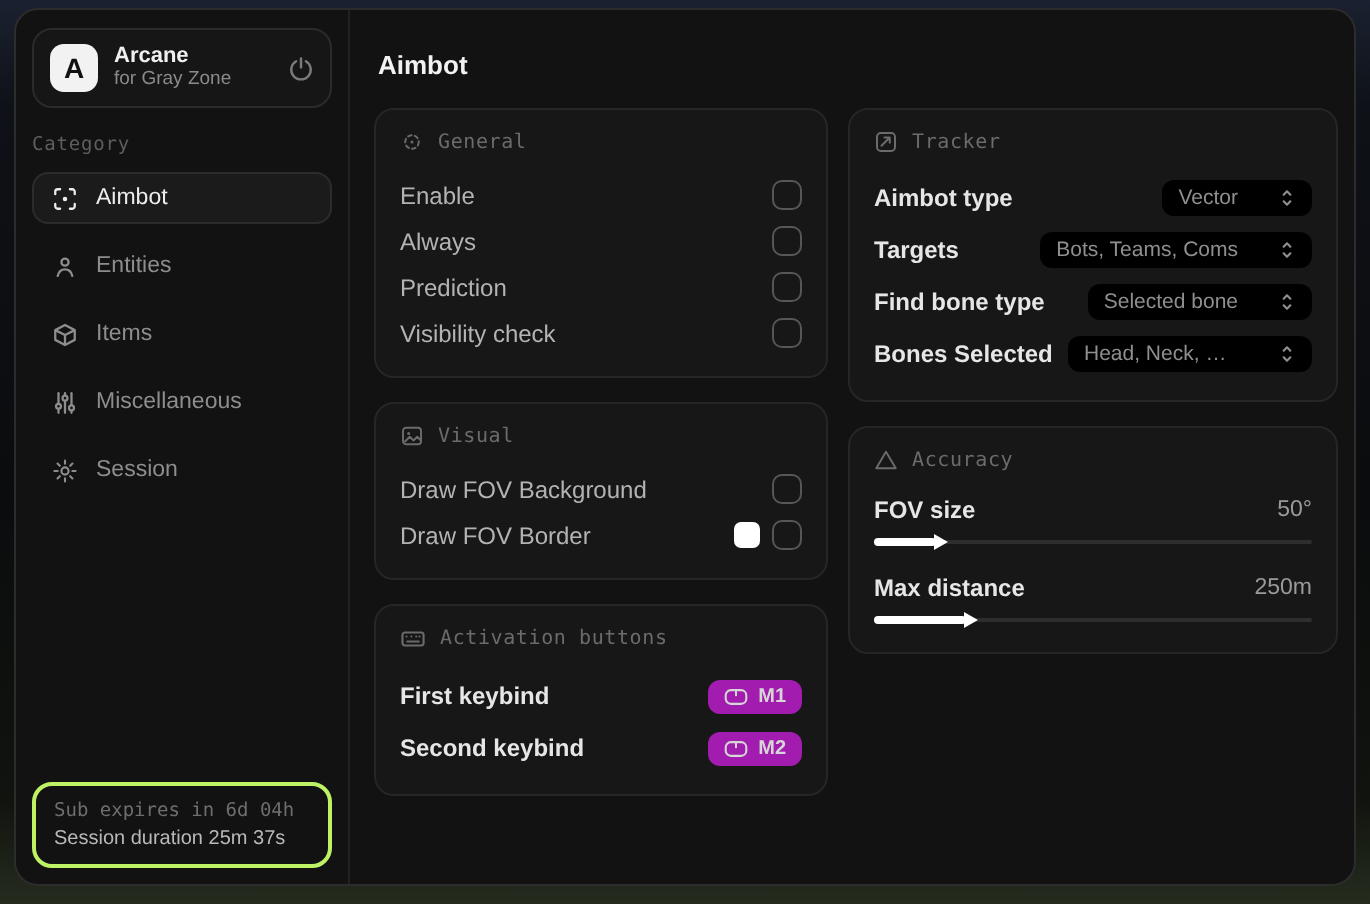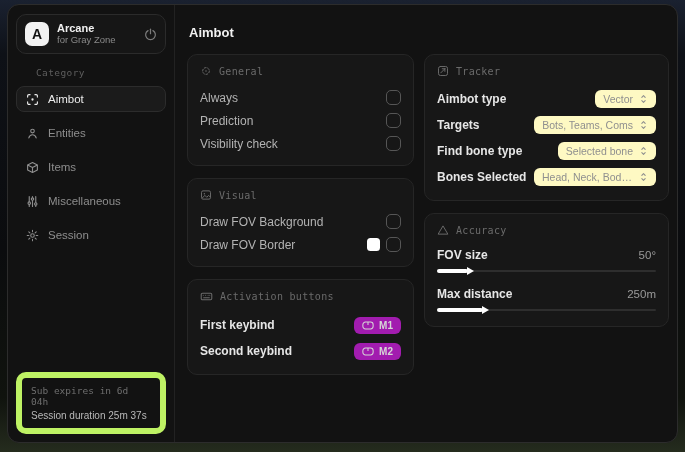--- a/index.html
+++ b/index.html
@@ -28,33 +28,33 @@
     color:#111; font-weight:bold; font-size:14px;
     display:flex; align-items:center; justify-content:center;
   }
   .brand-text { flex:1; line-height:1.15; }
   .brand-name { color:#f0f0f0; font-size:11px; font-weight:bold; }
   .brand-sub  { color:#8a8a8a; font-size:9.5px; }
   .power { color:#7a7a7a; display:flex; }
   .category-label {
     font-family:"DejaVu Sans Mono", monospace;
     color:#5e5e5e; font-size:9.5px; letter-spacing:.4px;
-    margin:13px 2px 8px 20px;
+    margin:13px 2px 8px 0;
   }
   .nav { display:flex; flex-direction:column; gap:8px; }
   .nav-item {
     display:flex; align-items:center; gap:9px; height:26px;
     padding:0 8px; border-radius:8px; color:#8d8d8d; font-size:11.5px;
     border:1px solid transparent; cursor:pointer;
   }
   .nav-item.active { background:#1b1b1b; border-color:#2c2c2c; color:#ececec; }
   .nav-item .nicon { display:flex; width:14px; justify-content:center; }
   .spacer { flex:1; }
   .footer-card {
-    border:6px solid #bef264; border-radius:10px; padding:7px 9px;
+    border:2px solid #bef264; border-radius:10px; padding:7px 9px;
     display:flex; flex-direction:column; gap:3px;
   }
   .foot1 { font-family:"DejaVu Sans Mono", monospace; color:#6e6e6e; font-size:9.5px; }
   .foot2 { color:#b9b9b9; font-size:10px; }
   
   .main { flex:1; padding:12px 8px 12px 12px; overflow:hidden; }
   .page-title { color:#f2f2f2; font-size:13px; font-weight:bold; margin:8px 0 14px 2px; }
   .columns { display:flex; gap:10px; align-items:flex-start; }
   .col { display:flex; flex-direction:column; gap:12px; }
   .col-left  { width:240px; }
@@ -78,21 +78,21 @@
     width:15px; height:15px; border:1.5px solid #565656; border-radius:5px;
     background:transparent; cursor:pointer; flex:0 0 auto;
   }
   .swatch { width:13px; height:13px; border-radius:3.5px; cursor:pointer; }
   .keybtn {
     display:flex; align-items:center; gap:5px; background:#a21caf; border:none;
     border-radius:6px; padding:3px 8px; color:#d6d6d6; font-size:10px;
     font-weight:bold; font-family:"Liberation Sans", sans-serif; cursor:pointer;
   }
   .select {
-    display:flex; align-items:center; gap:6px; background:#fef9c3; border:none;
+    display:flex; align-items:center; gap:20px; background:#000000; border:none;
     border-radius:6px; padding:3px 8px; margin-left:auto; max-width:150px;
     color:#8f8f8f; font-size:10.5px; font-family:"Liberation Sans", sans-serif;
     cursor:pointer;
   }
   .selval { white-space:nowrap; overflow:hidden; text-overflow:ellipsis; }
   .slider-group { margin-bottom:7px; }
   .slider-head { display:flex; justify-content:space-between; align-items:center; height:20px; }
   .sval { color:#9a9a9a; font-size:11.5px; }
   .slider { position:relative; height:12px; cursor:pointer; }
   .track { position:absolute; left:0; right:0; top:50%; height:2px; margin-top:-1px; background:#2e2e2e; border-radius:2px; }
@@ -194,20 +194,24 @@
           <div class="sec-head">
             <span class="sicon">
               <svg width="12" height="12" viewBox="0 0 16 16" fill="none" stroke="currentColor" stroke-width="1.3" stroke-linecap="round">
                 <circle cx="8" cy="8" r="4.5" stroke-dasharray="2.4 2.2"></circle>
                   <circle cx="8" cy="8" r="1" fill="currentColor" stroke="none"></circle>
               </svg>
             </span>
             <span>General</span>
           </div>
           <div class="row">
+            <span class="rlabel">Enable</span>
+            <span class="checkbox"></span>
+          </div>
+          <div class="row">
             <span class="rlabel">Always</span>
             <span class="checkbox"></span>
           </div>
           <div class="row">
             <span class="rlabel">Prediction</span>
             <span class="checkbox"></span>
           </div>
           <div class="row">
             <span class="rlabel">Visibility check</span>
             <span class="checkbox"></span>

